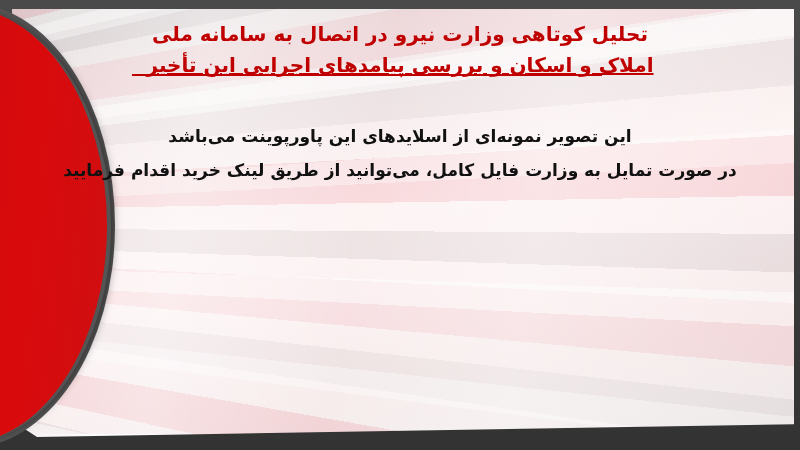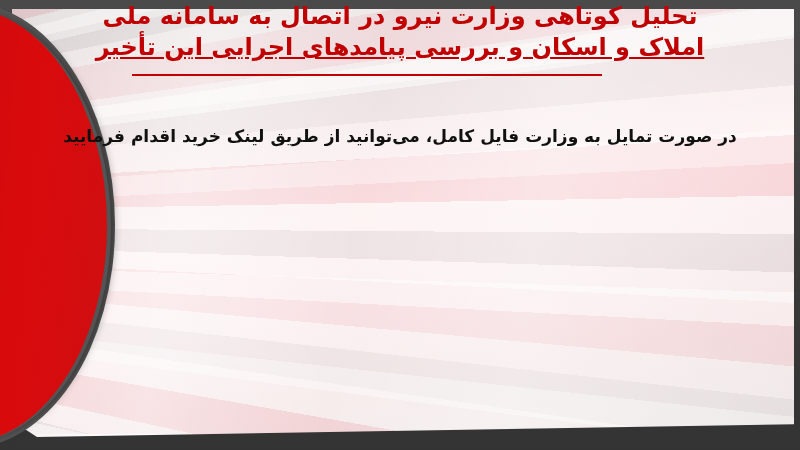--- a/index.html
+++ b/index.html
@@ -127,27 +127,27 @@
 
   
   .content {
     position: absolute;
     inset: 0;
     direction: rtl;
   }
 
   .title-block {
     position: absolute;
-    top: 1px;
+    top: 19px;
     right: 0;
     left: 0;
     text-align: center;
     color: #c00000;
     font-weight: bold;
-    font-size: 24px;
+    font-size: 20px;
     line-height: 31px;
     letter-spacing: 0;
   }
   .title-line {
     display: block;
     white-space: nowrap;
   }
   .title-line-2 {
     position: relative;
     display: inline-block;
@@ -212,17 +212,18 @@
 
   <div class="content">
 
     <div class="title-block">
       <span class="title-line">تحلیل کوتاهی وزارت نیرو در اتصال به سامانه ملی</span>
       <span class="title-line title-line-2">املاک و اسکان و بررسی پیامدهای اجرایی این تأخیر</span>
     </div>
     <div class="title-underline"></div>
 
     <div class="body-block">
+      <span class="body-line">این تصویر نمونه‌ای از اسلایدهای این پاورپوینت می‌باشد</span>
       <span class="body-line">در صورت تمایل به وزارت فایل کامل، می‌توانید از طریق لینک خرید اقدام فرمایید</span>
     </div>
 
   </div>
 </div>
 
 </body></html>

